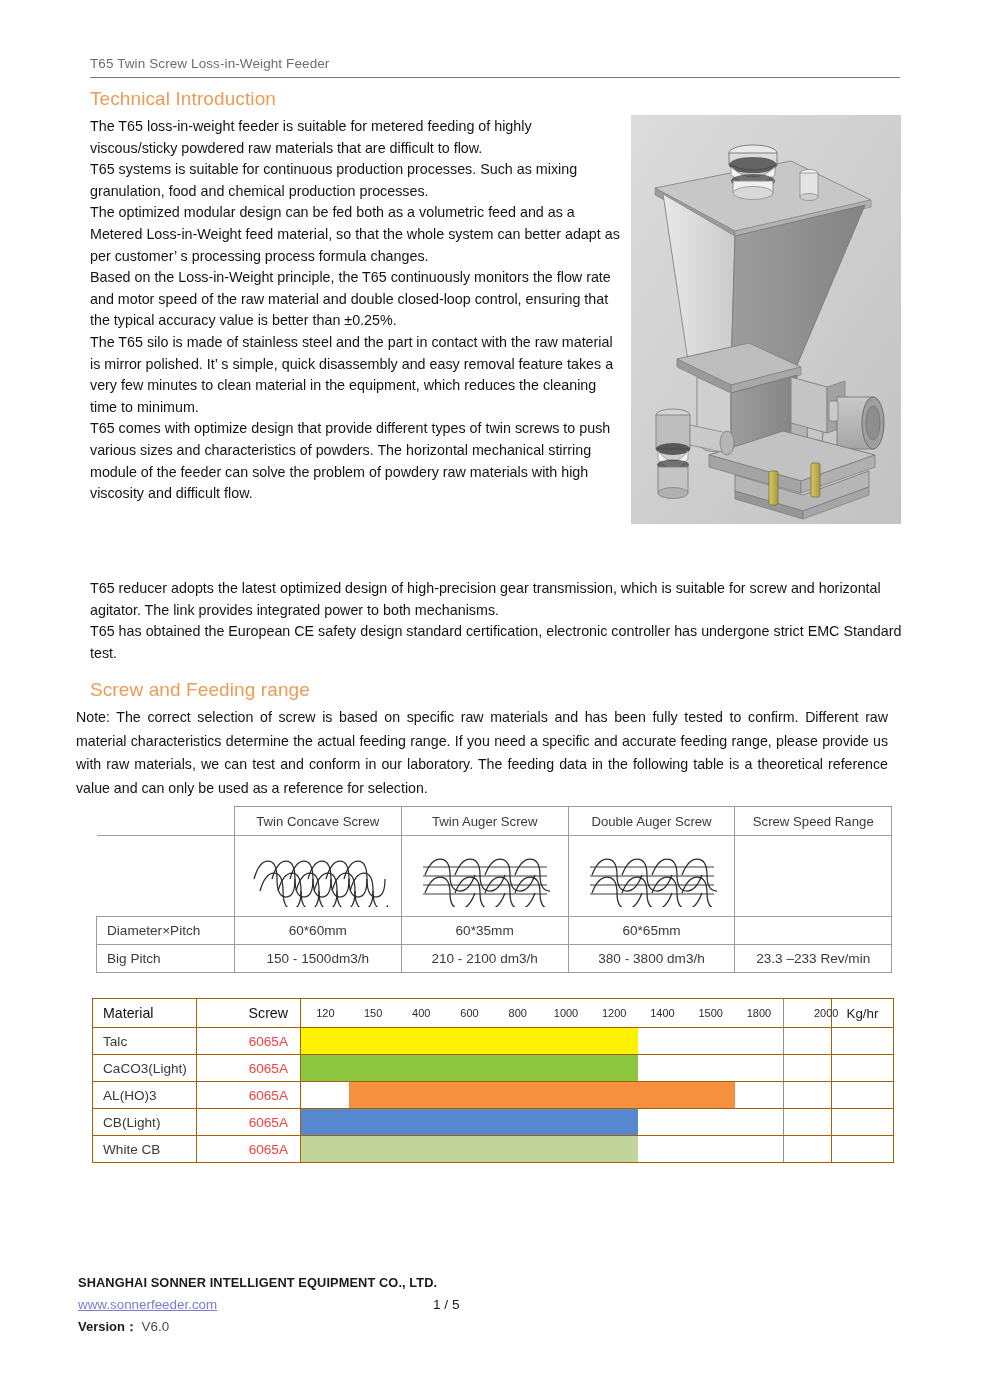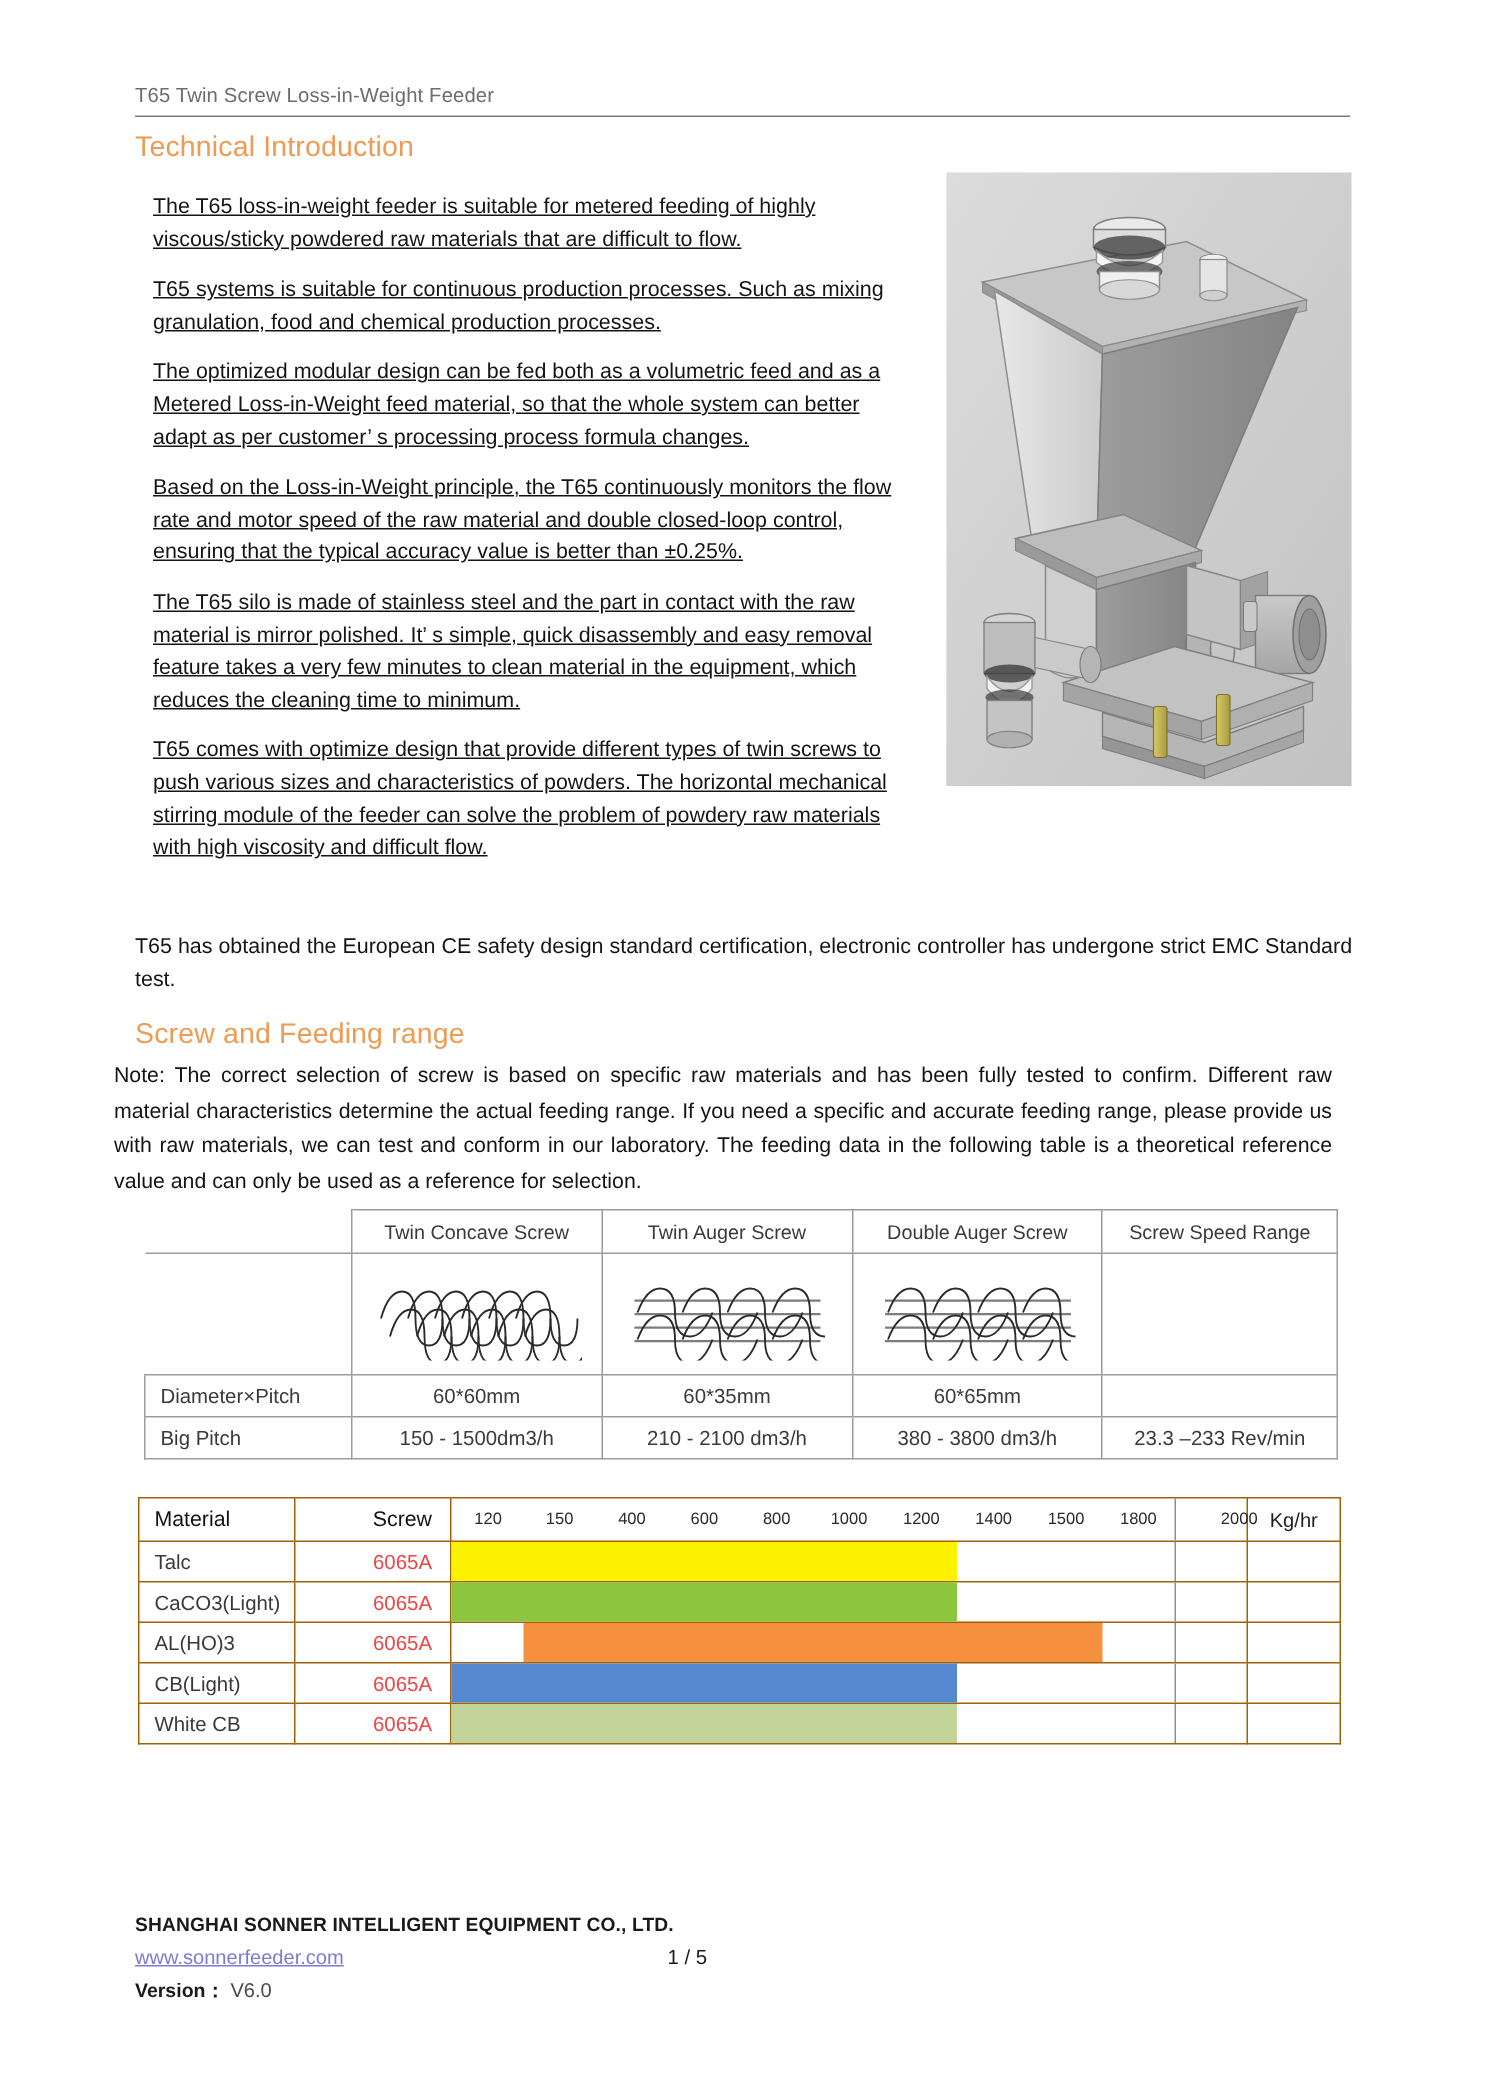--- a/index.html
+++ b/index.html
@@ -29,21 +29,21 @@
     white-space: nowrap;
   }
   #h-tech { top: 88px; }
   #h-screw { top: 679px; }
 
   
   .body-col {
     position: absolute; left: 90px; top: 116px; width: 530px;
     font-size: 14.3px; line-height: 21.6px; color: #141414;
   }
-  .body-col p { margin: 12px; text-decoration: underline; }
+  .body-col p { margin: 0; }
   .body-full {
     position: absolute; left: 90px; width: 812px;
     font-size: 14.3px; line-height: 21.6px; color: #141414;
   }
   #p-reducer { top: 578px; }
   #p-ce { top: 621px; }
 
   .note-block {
     position: absolute; left: 76px; top: 706px; width: 812px;
     font-size: 14.2px; line-height: 23.5px; color: #141414;
@@ -106,21 +106,21 @@
   .bar {
     position: absolute; top: 0; bottom: 0;
     border: 0;
   }
   .divider-2000 {
     position: absolute; top: 0; bottom: 0; width: 1px; background: #8f8f8f;
   }
 
   
   .footer {
-    position: absolute; left: 90px; top: 1272px; width: 812px;
+    position: absolute; left: 78px; top: 1272px; width: 812px;
     font-size: 13px; color: #1a1a1a; line-height: 22px;
   }
   .footer .company { font-weight: 600; letter-spacing: .1px; font-size: 12.8px; }
   .footer .linkrow { position: relative; height: 22px; }
   .footer .weblink {
     color: #7b7bd4; text-decoration: underline; font-size: 13.4px;
   }
   .footer .pageno {
     position: absolute; left: 355px; top: 0; color: #1a1a1a; font-size: 13.6px;
   }
@@ -138,20 +138,21 @@
 
   <div class="body-col">
     <p>The T65 loss-in-weight feeder is suitable for metered feeding of highly viscous/sticky powdered raw materials that are difficult to flow.</p>
     <p>T65 systems is suitable for continuous production processes. Such as mixing granulation, food and chemical production processes.</p>
     <p>The optimized modular design can be fed both as a volumetric feed and as a Metered Loss-in-Weight feed material, so that the whole system can better adapt as per customer’ s processing process formula changes.</p>
     <p>Based on the Loss-in-Weight principle, the T65 continuously monitors the flow rate and motor speed of the raw material and double closed-loop control, ensuring that the typical accuracy value is better than ±0.25%.</p>
     <p>The T65 silo is made of stainless steel and the part in contact with the raw material is mirror polished. It’ s simple, quick disassembly and easy removal feature takes a very few minutes to clean material in the equipment, which reduces the cleaning time to minimum.</p>
     <p>T65 comes with optimize design that provide different types of twin screws to push various sizes and characteristics of powders. The horizontal mechanical stirring module of the feeder can solve the problem of powdery raw materials with high viscosity and difficult flow.</p>
   </div>
 
+  <div class="body-full" id="p-reducer">T65 reducer adopts the latest optimized design of high-precision gear transmission, which is suitable for screw and horizontal agitator. The link provides integrated power to both mechanisms.</div>
   <div class="body-full" id="p-ce">T65 has obtained the European CE safety design standard certification, electronic controller has undergone strict EMC Standard test.</div>
 
   <div class="product-figure">
     <svg width="270" height="409" viewBox="0 0 270 409">
       <defs>
         <linearGradient id="gBg" x1="0" y1="0" x2="1" y2="1">
           <stop offset="0" stop-color="#dcdcdc"></stop>
             <stop offset="1" stop-color="#c2c2c2"></stop>
         </linearGradient>
         <linearGradient id="gLight" x1="0" y1="0" x2="1" y2="0">

